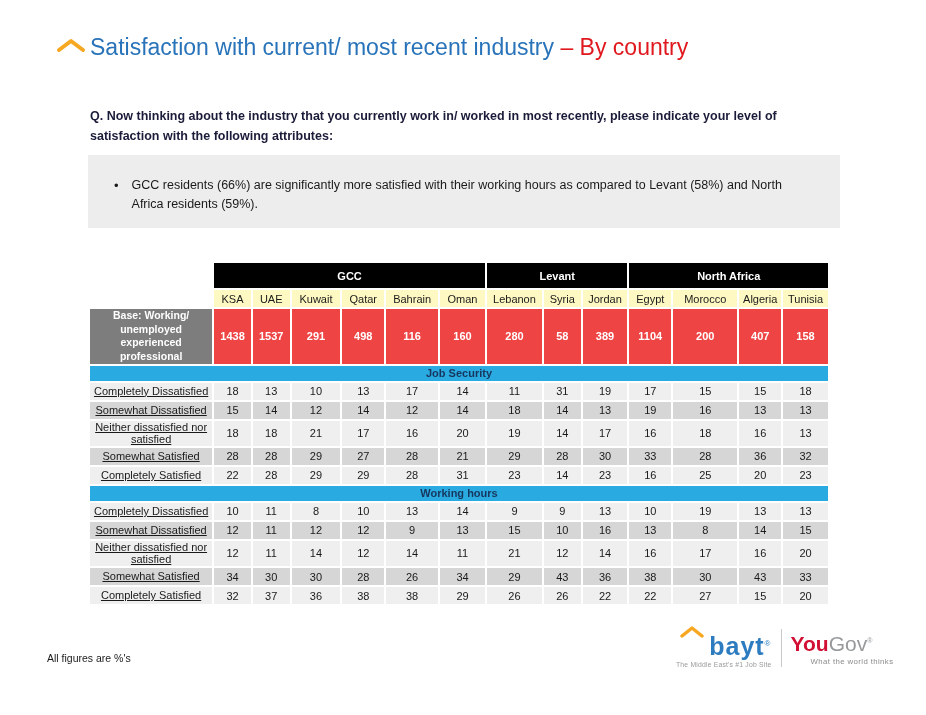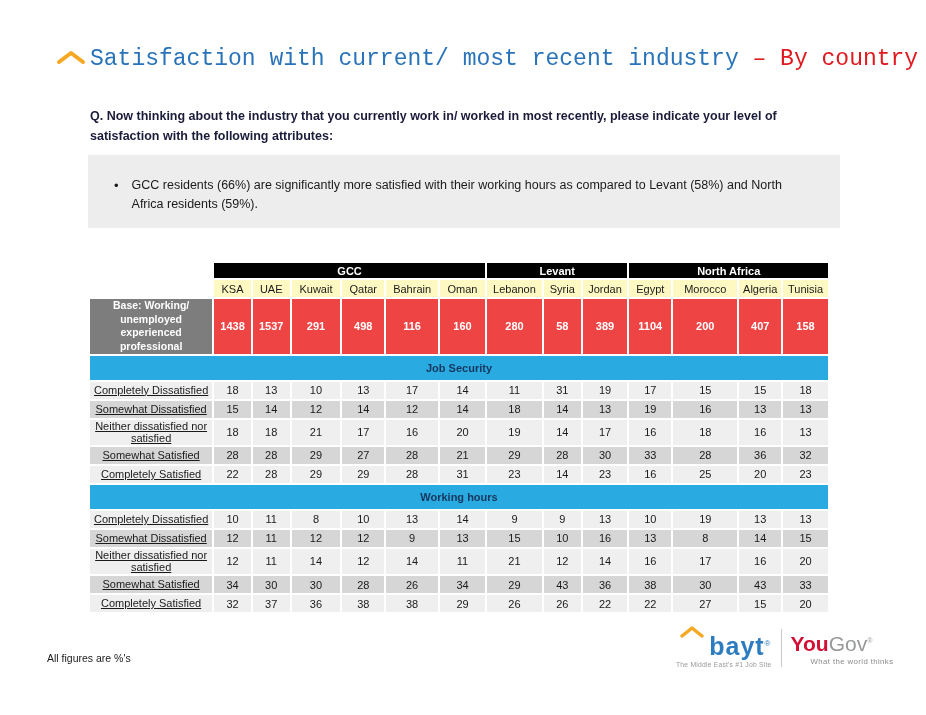--- a/index.html
+++ b/index.html
@@ -1,21 +1,21 @@
 <!DOCTYPE html>
 <html><head>
 <meta charset="utf-8">
 <style>
   html,body { margin:0; padding:0; background:#ffffff; }
   .slide {
     position:relative; width:926px; height:715px; background:#ffffff;
     font-family:"Liberation Sans", sans-serif; overflow:hidden;
   }
   
-  .title-row { position:absolute; left:56px; top:46px; display:flex; align-items:flex-start;font-family:Liberation Mono, monospace; }
+  .title-row { position:absolute; left:56px; top:34px; display:flex; align-items:flex-start; }
   .title-caret { margin-top:4px; margin-right:4px; flex:0 0 auto; }
   h1.title { margin:0; font-size:23px; font-weight:normal; letter-spacing:0; line-height:1.2; white-space:nowrap; }
   .title-main { color:#2873b9; }
   .title-accent { color:#e0191f; }
 
   
   .question {
     position:absolute; left:90px; top:106px; width:745px;
     font-size:12.5px; font-weight:bold; color:#1b1b3a; line-height:1.6;
   }
@@ -31,30 +31,30 @@
 
   
   .table-wrap { position:absolute; left:88px; top:261px; }
   table.data-table {
     border-collapse:separate; border-spacing:2px; table-layout:fixed;
     width:742px; font-size:11px; color:#1a1a1a;
   }
   table.data-table th, table.data-table td {
     text-align:center; vertical-align:middle; padding:0 2px; overflow:hidden;
   }
-  .cell-group { background:#000000; color:#ffffff; font-weight:bold; height:15px; font-size:11px; }
+  .cell-group { background:#000000; color:#ffffff; font-weight:bold; height:25px; font-size:11px; }
   .cell-country { background:#fef9c3; font-weight:normal; height:17px; }
   .cell-corner { background:transparent; }
   tr.base-row { height:52px;margin-top:8px; }
   .cell-base-label {
     background:#7d7d7d; color:#ffffff; text-align:left; font-weight:bold;
     font-size:10.5px; line-height:1.3; padding:3px 6px 3px 8px;
   }
   .cell-base-val { background:#ef4444; color:#ffffff; font-weight:bold; }
-  tr.band-row { height:24px; }
+  tr.band-row { height:15px; }
   .cell-band { background:#29abe2; color:#17365d; font-weight:bold; font-size:11px; }
   tr.data-row { height:17px; }
   tr.data-row.tall { height:18px; }
   .cell-row-label { text-align:right; padding-right:6px; font-weight:normal; line-height:1.15;text-decoration:underline; }
   tr.light > th, tr.light > td { background:#efefef; }
   tr.dark  > th, tr.dark  > td { background:#d6d6d6; }
 
   
   .footnote { position:absolute; left:47px; top:652px; font-size:10.5px; color:#1a1a1a; }
   .brand-row { position:absolute; left:676px; top:626px; display:flex; align-items:flex-start; }

